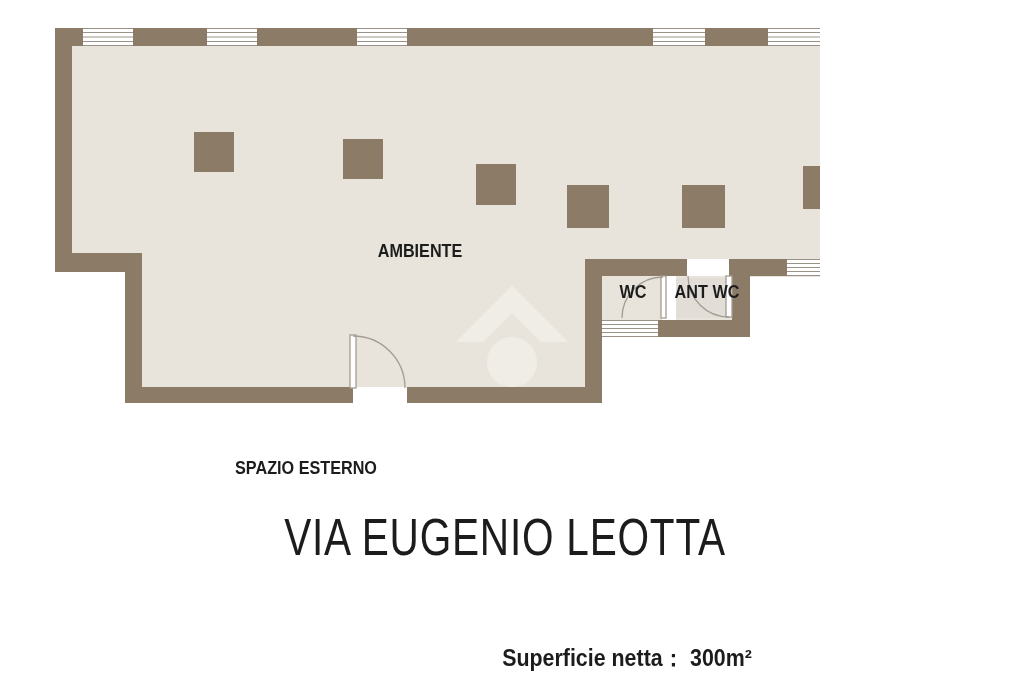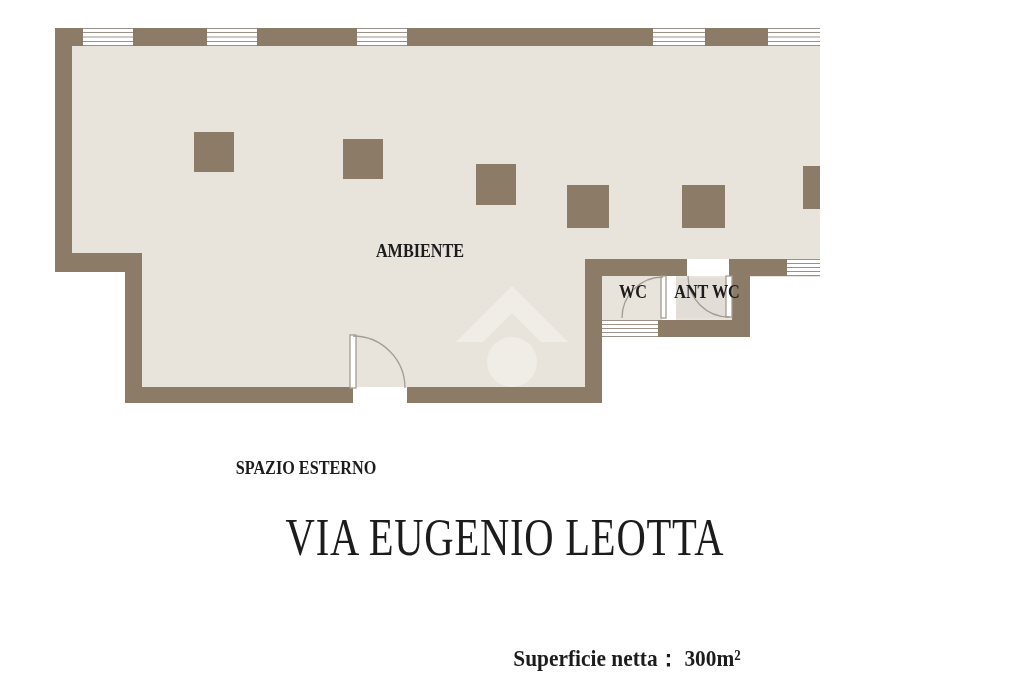--- a/index.html
+++ b/index.html
@@ -10,21 +10,21 @@
     --door-line:#a39c92;
     --text:#1c1c1c;
     --antwc-shading:#e2ded7;
     --watermark:#f2efe8;
   }
   html,body{margin:0;padding:0;background:var(--background);}
   .canvas{
     position:relative;
     width:820px;height:682px;
     background:var(--background);
-    font-family:Liberation Serif, serif;
+    font-family:Liberation Sans, sans-serif;
     overflow:hidden;
   }
   .plan-svg{position:absolute;left:0;top:0;}
   .label{
     position:absolute;
     color:var(--text);
     text-align:center;
     white-space:nowrap;
     transform-origin:center;
   }

